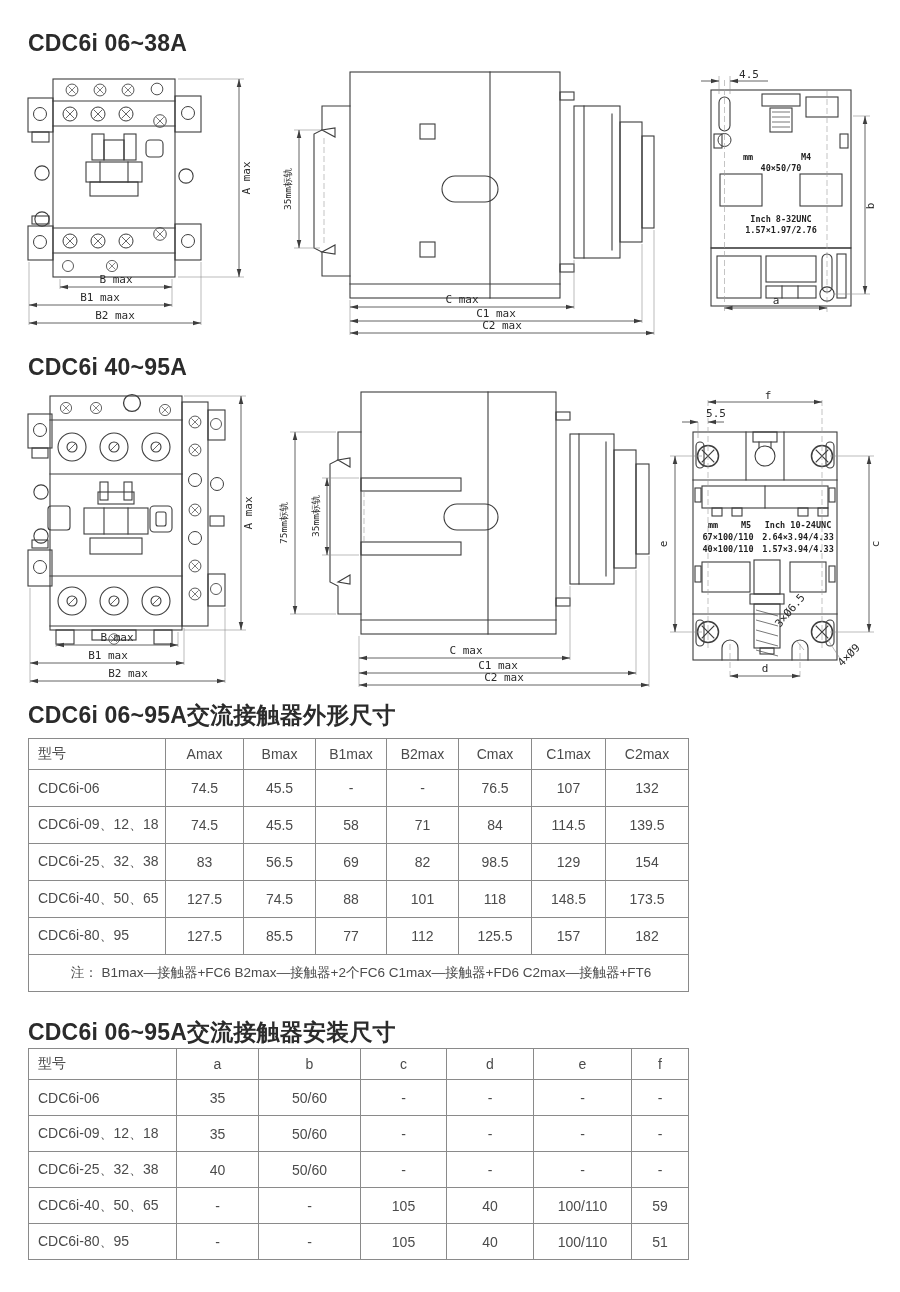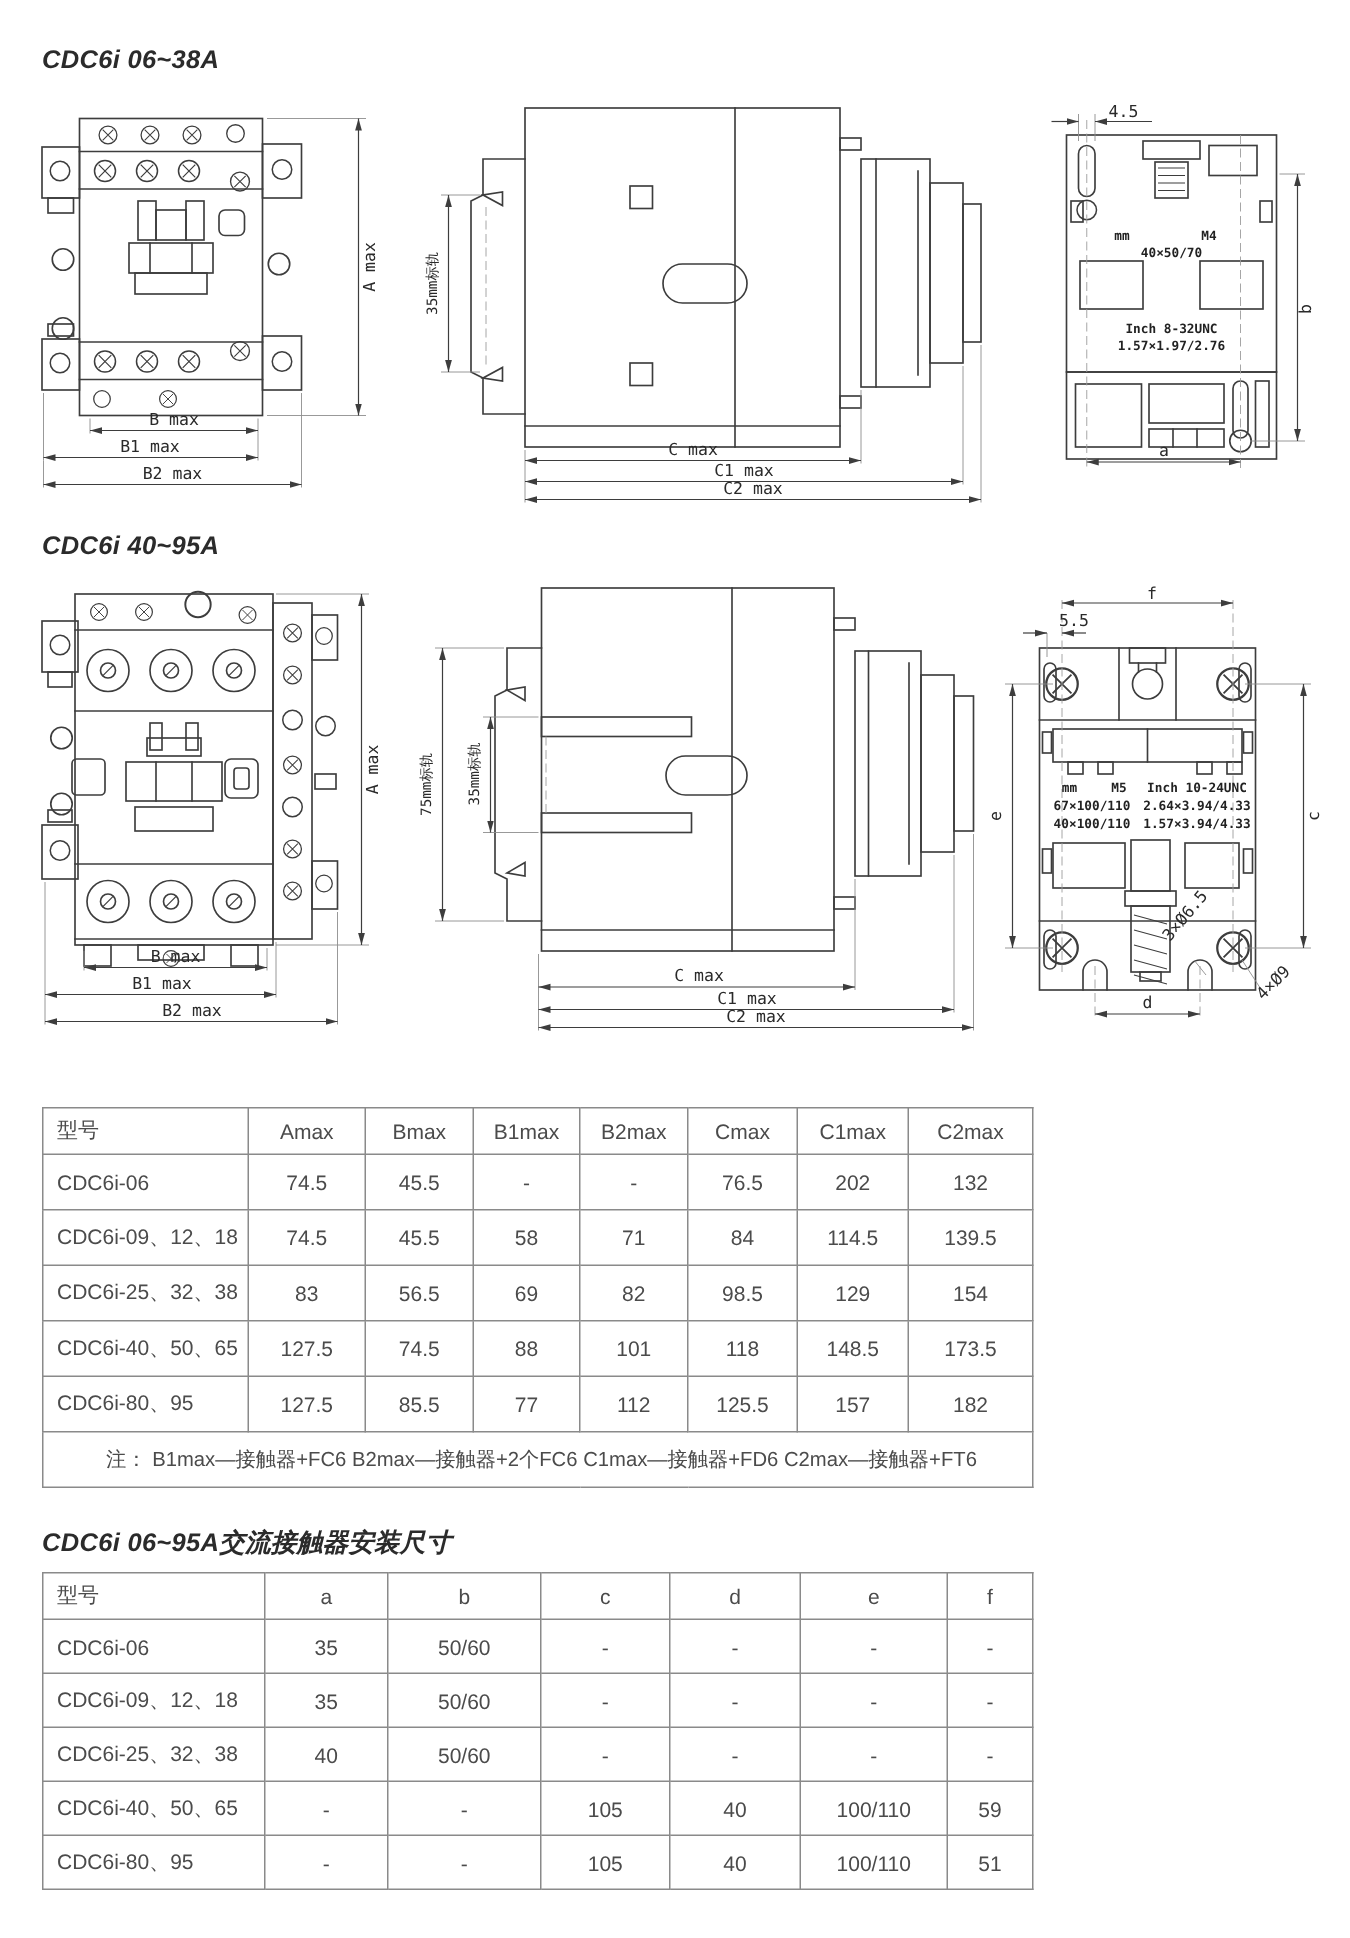--- a/index.html
+++ b/index.html
@@ -1,18 +1,18 @@
 <!DOCTYPE html>
 <html><head>
 <meta charset="utf-8">
 <style>
   html,body{margin:0;padding:0;background:#fff;}
   .page{position:relative;width:900px;height:1292px;background:#fff;overflow:hidden;
         font-family:"Liberation Sans","DejaVu Sans",sans-serif;}
-  .h{position:absolute;left:28px;margin:0;font-size:17px;font-weight:bold;color:#2b2b2b;letter-spacing:.2px;font-style:italic;}
+  .h{position:absolute;left:28px;margin:0;font-size:23px;font-weight:bold;color:#2b2b2b;letter-spacing:.2px;}
   .dwg{position:absolute;}
   
   .art{fill:none;stroke:#3d3d3d;stroke-width:1.1;stroke-linejoin:miter;stroke-linecap:square;}
   .thin{fill:none;stroke:#3d3d3d;stroke-width:0.7;}
   .dim{stroke:#3d3d3d;stroke-width:0.8;fill:none;}
   .ext{stroke:#8d8d8d;stroke-width:0.6;fill:none;}
   .cl{stroke:#9c9c9c;stroke-width:0.6;stroke-dasharray:6 3;fill:none;}
   .dimtext{font-family:"DejaVu Sans Mono",monospace;font-size:11px;fill:#2a2a2a;}
   .railtext{font-family:"DejaVu Sans Mono",monospace;font-size:9.5px;fill:#2a2a2a;}
   .cadtext{font-family:"DejaVu Sans Mono",monospace;font-size:8.5px;font-weight:bold;fill:#222;}
@@ -372,20 +372,21 @@
     <line class="dim" x1="211" y1="70" x2="211" y2="246" marker-start="url(#ar)" marker-end="url(#ar)"></line>
     <text class="dimtext" transform="translate(221,158) rotate(-90)" text-anchor="middle">c</text>
     <line class="dim" x1="72" y1="290" x2="142" y2="290" marker-start="url(#ar)" marker-end="url(#ar)"></line>
     <text class="dimtext" x="107" y="286" text-anchor="middle">d</text>
     <line class="ext" x1="138" y1="254" x2="146" y2="264"></line>
     <text class="dimtext" transform="translate(122,242) rotate(-50)">3×Ø6.5</text>
     <line class="ext" x1="170" y1="254" x2="183" y2="274"></line>
     <text class="dimtext" transform="translate(184,281) rotate(-45)">4×Ø9</text>
   </svg>
 
+  <h2 class="h" style="top:700px">CDC6i 06~95A交流接触器外形尺寸</h2>
 
   <table class="spec" style="top:738px">
     <colgroup>
       <col style="width:137px">
         <col style="width:78px">
         <col style="width:72px">
         <col style="width:71px">
       <col style="width:72px">
         <col style="width:73px">
         <col style="width:74px">
@@ -402,21 +403,21 @@
       <th>C1max</th>
       <th>C2max</th>
     </tr>
     <tr>
       <td class="l">CDC6i-06</td>
       <td>74.5</td>
       <td>45.5</td>
       <td>-</td>
       <td>-</td>
       <td>76.5</td>
-      <td>202</td>
+      <td>107</td>
       <td>132</td>
     </tr>
     <tr>
       <td class="l">CDC6i-09、12、18</td>
       <td>74.5</td>
       <td>45.5</td>
       <td>58</td>
       <td>71</td>
       <td>84</td>
       <td>114.5</td>

